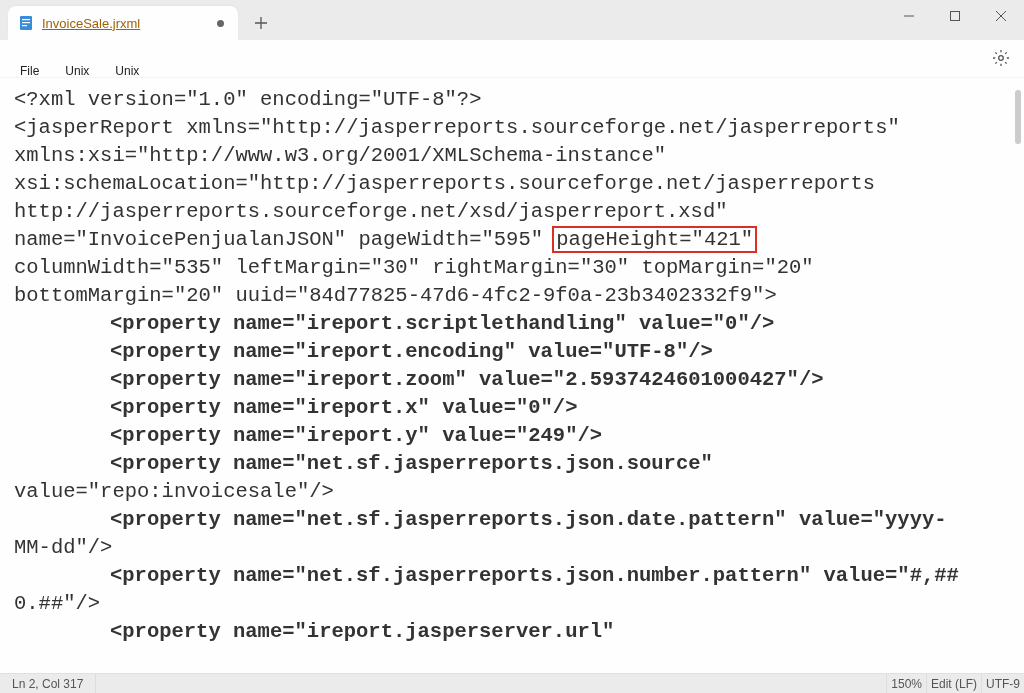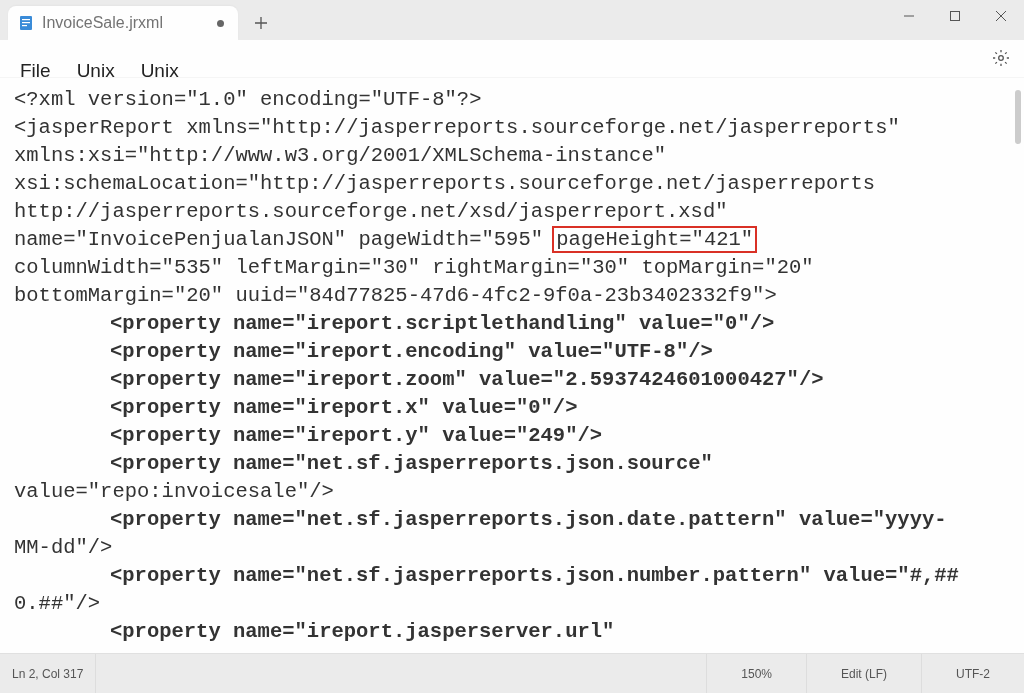--- a/index.html
+++ b/index.html
@@ -36,23 +36,24 @@
       position: relative;
     }
     .tab-icon {
       width: 16px;
       height: 16px;
       display: flex;
       align-items: center;
       justify-content: center;
     }
     .tab-label {
-      font-size: 16px;
-      color: #737373;
+      font-size: 13px;
+      color: #a16207;
       flex: 1;
+      text-decoration: underline;
     }
     .tab-modified {
       width: 7px;
       height: 7px;
       border-radius: 50%;
       background: #666;
       margin-left: auto;
     }
     .newtab-btn {
       width: 30px;
@@ -86,21 +87,21 @@
       background: #fefefe;
       display: flex;
       align-items: center;
       padding: 0 10px;
       gap: 6px;
       position: relative;
       border-bottom: 1px solid #f5f5f5;
     }
     .menu-item {
       padding: 6px 10px;
-      font-size: 19px;
+      font-size: 12px;
       color: #222;
       border-radius: 4px;
       margin-top: 24px;
     }
     .settings-icon {
       position: absolute;
       right: 14px;
       top: 9px;
       color: #555;
     }
@@ -135,21 +136,21 @@
       right: 3px;
       top: 12px;
       width: 6px;
       height: 54px;
       background: #ccc;
       border-radius: 3px;
     }
     
     
     .statusbar {
-      height: 40px;
+      height: 20px;
       background: #ebebeb;
       display: flex;
       align-items: center;
       font-size: 12px;
       color: #555;
       border-top: 1px solid #e0e0e0;
     }
     .status-item {
       padding: 0 12px;
       border-right: 1px solid #ddd;
@@ -158,21 +159,21 @@
       align-items: center;
     }
     .status-right {
       margin-left: auto;
       display: flex;
       height: 100%;
     }
     .status-right .status-item {
       border-left: 1px solid #ddd;
       border-right: none;
-      padding: 0 34px;
+      padding: 0 4px;
     }
   </style>
 </head>
 <body>
 
 <div class="titlebar">
   <div class="tab">
     <span class="tab-icon">
       <svg width="16" height="16" viewBox="0 0 16 16">
           <rect x="2" y="1" width="12" height="14" rx="1" fill="#3a8bd8"></rect>
@@ -223,15 +224,15 @@
 <div class="editor-wrap">
   <div class="editor"><span class="wrapline">&lt;?xml version="1.0" encoding="UTF-8"?&gt;</span><span class="wrapline">&lt;jasperReport xmlns="http://jasperreports.sourceforge.net/jasperreports" </span><span class="wrapline">xmlns:xsi="http://www.w3.org/2001/XMLSchema-instance" </span><span class="wrapline">xsi:schemaLocation="http://jasperreports.sourceforge.net/jasperreports </span><span class="wrapline">http://jasperreports.sourceforge.net/xsd/jasperreport.xsd" </span><span class="wrapline"><span>name="InvoicePenjualanJSON" pageWidth="595" </span><span class="highlight-box">pageHeight="421"</span><span> </span></span><span class="wrapline">columnWidth="535" leftMargin="30" rightMargin="30" topMargin="20" </span><span class="wrapline">bottomMargin="20" uuid="84d77825-47d6-4fc2-9f0a-23b3402332f9"&gt;</span><span class="indent">&lt;property name="ireport.scriptlethandling" value="0"/&gt;</span><span class="indent">&lt;property name="ireport.encoding" value="UTF-8"/&gt;</span><span class="indent">&lt;property name="ireport.zoom" value="2.5937424601000427"/&gt;</span><span class="indent">&lt;property name="ireport.x" value="0"/&gt;</span><span class="indent">&lt;property name="ireport.y" value="249"/&gt;</span><span class="indent">&lt;property name="net.sf.jasperreports.json.source" </span><span class="wrapline">value="repo:invoicesale"/&gt;</span><span class="indent">&lt;property name="net.sf.jasperreports.json.date.pattern" value="yyyy-</span><span class="wrapline">MM-dd"/&gt;</span><span class="indent">&lt;property name="net.sf.jasperreports.json.number.pattern" value="#,##</span><span class="wrapline">0.##"/&gt;</span><span class="indent">&lt;property name="ireport.jasperserver.url" </span></div>
   <div class="scrollbar-v"></div>
 </div>
 
 <div class="statusbar">
   <div class="status-item">Ln 2, Col 317</div>
   <div class="status-right">
     <div class="status-item">150%</div>
     <div class="status-item">Edit (LF)</div>
-    <div class="status-item">UTF-2</div>
+    <div class="status-item">UTF-9</div>
   </div>
 </div>
 
 </body></html>

